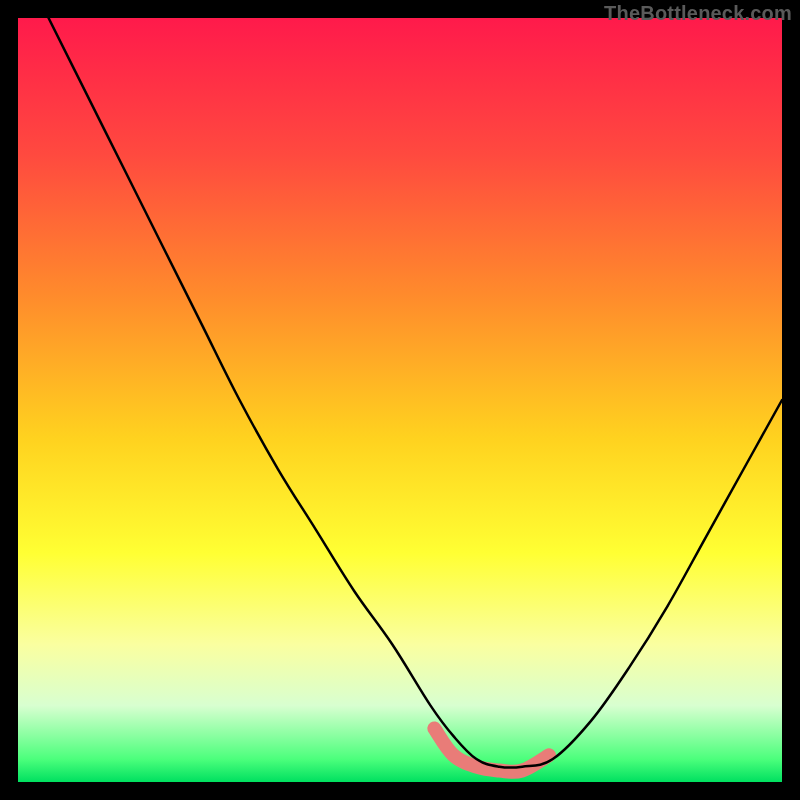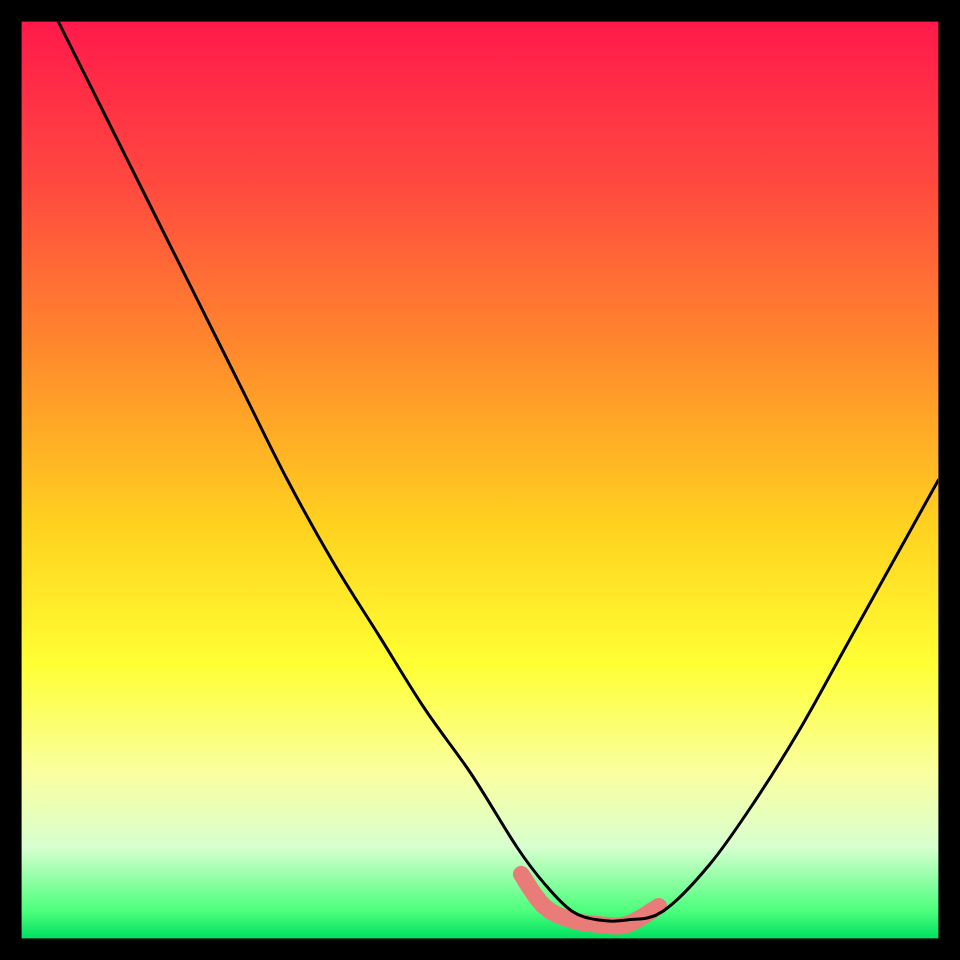--- a/index.html
+++ b/index.html
@@ -56,13 +56,14 @@
 </head>
 <body>
 
 <div class="frame">
   <div class="plot">
     <svg class="curve" viewBox="0 0 764 764" preserveAspectRatio="none">
       <path id="pink-path" fill="none" stroke="#e97c78" stroke-width="14" stroke-linecap="round" stroke-linejoin="round" d="M 416.38 710.52 C 419.82 715.33, 427.92 730.38, 435.48 737.26 C 443.04 744.14, 450.15 745.97, 458.40 748.72 C 466.65 751.47, 473.07 751.85, 481.32 752.54 C 489.57 753.23, 495.30 755.29, 504.24 752.54 C 513.18 749.79, 526.17 740.01, 530.98 737.26"></path>
       <path id="main-path" fill="none" stroke="#000000" stroke-width="2.5" stroke-linecap="round" stroke-linejoin="round" d="M 30.56 0.00 C 37.44 13.75, 55.01 48.90, 68.76 76.40 C 82.51 103.90, 93.21 125.30, 106.96 152.80 C 120.71 180.30, 131.41 201.70, 145.16 229.20 C 158.91 256.70, 169.61 278.10, 183.36 305.60 C 197.11 333.10, 207.81 355.87, 221.56 382.00 C 235.31 408.13, 246.01 427.38, 259.76 450.76 C 273.51 474.14, 284.21 489.88, 297.96 511.88 C 311.71 533.88, 322.41 552.37, 336.16 573.00 C 349.91 593.63, 360.61 605.85, 374.36 626.48 C 388.11 647.11, 401.56 671.10, 412.56 687.60 C 423.56 704.10, 427.23 708.53, 435.48 718.16 C 443.73 727.79, 450.15 735.58, 458.40 741.08 C 466.65 746.58, 473.07 747.34, 481.32 748.72 C 489.57 750.10, 494.61 750.10, 504.24 748.72 C 513.87 747.34, 522.42 749.33, 534.80 741.08 C 547.18 732.83, 559.25 719.38, 573.00 702.88 C 586.75 686.38, 597.45 670.03, 611.20 649.40 C 624.95 628.77, 635.65 611.66, 649.40 588.28 C 663.15 564.90, 673.85 544.27, 687.60 519.52 C 701.35 494.77, 712.05 475.51, 725.80 450.76 C 739.55 426.01, 757.12 394.38, 764.00 382.00"></path>
     </svg>
   </div>
+  <div class="watermark">TheBottleneck.com</div>
 </div>
 
 </body></html>

